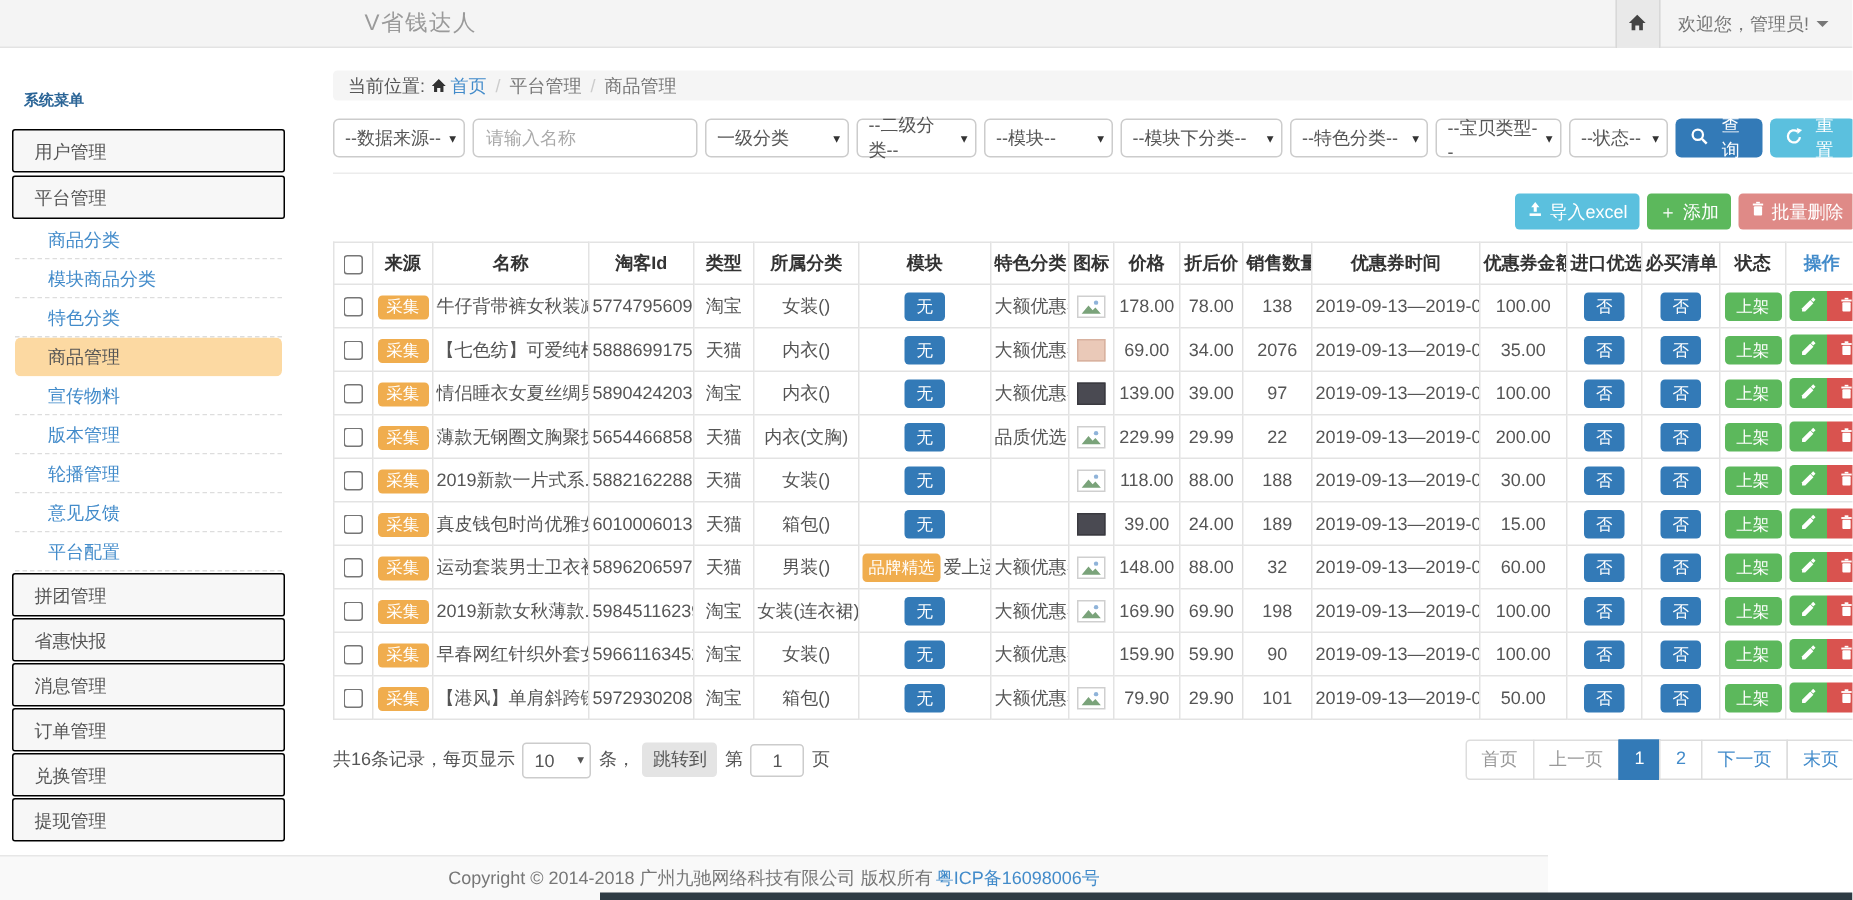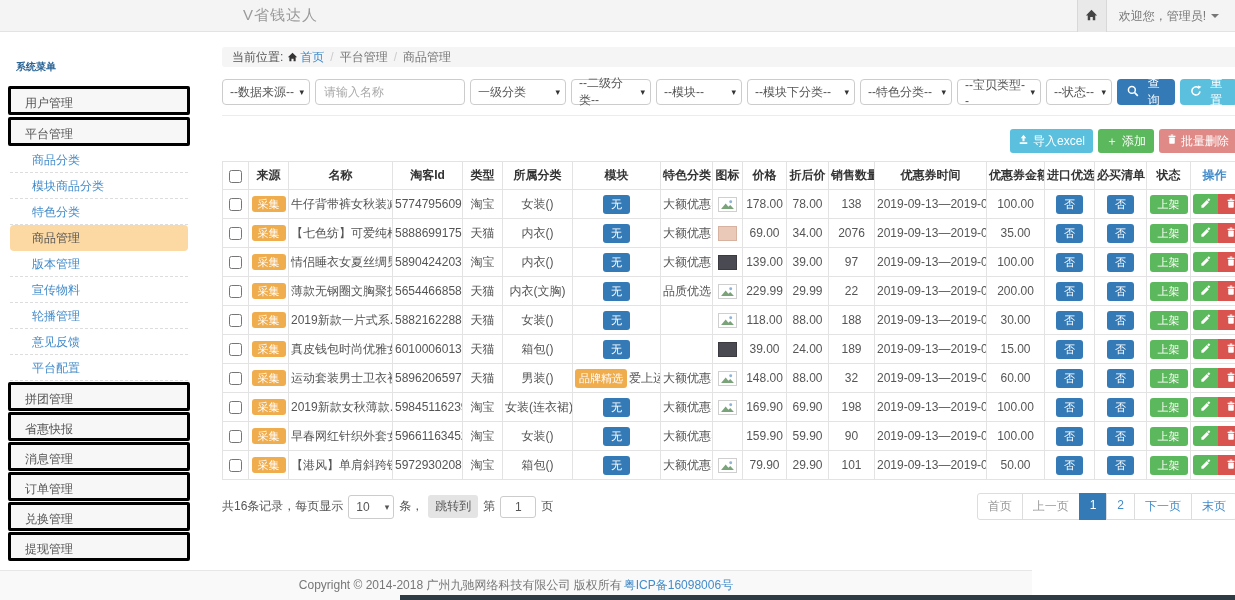--- a/index.html
+++ b/index.html
@@ -12,21 +12,21 @@
   
   .top-header { height:32px; background:#f4f4f4; border-bottom:1px solid #e3e3e3; position:relative; display:flex; align-items:center; }
   .brand { margin-left:243px; font-size:15px; color:#9a9a9a; letter-spacing:1px; }
   .header-right { position:absolute; right:0; top:0; height:32px; display:flex; align-items:stretch; }
   .home-box { width:30px; background:#e9e9e9; border-left:1px solid #d8d8d8; border-right:1px solid #d8d8d8; display:flex; align-items:center; justify-content:center; color:#444; cursor:pointer; }
   .welcome { display:flex; align-items:center; padding:0 16px 0 12px; color:#777; cursor:pointer; }
   .caret { display:inline-block; width:0; height:0; border-top:4px solid #777; border-left:4px solid transparent; border-right:4px solid transparent; margin-left:5px; }
   
   .sidebar { position:absolute; left:8px; top:55px; width:182px; z-index:1; }
   .sb-title { color:#2a6496; font-weight:bold; font-size:10px; padding:5px 8px 10px 8px; }
-  .sb-group { height:29px; line-height:28px; padding-left:14px; background:#f7f7f7; border:3px solid #000000; border-radius:2px; color:#555; cursor:pointer; margin-top:2px; }
+  .sb-group { height:29px; line-height:28px; padding-left:14px; background:#f7f7f7; border:1px solid #000000; border-radius:2px; color:#555; cursor:pointer; margin-top:2px; }
   .sb-subwrap { padding:1px 2px 0 2px; }
   .sb-sub { height:26px; line-height:26px; padding-left:22px; color:#428bca; border-bottom:1px dashed #ddd; background:#fff; cursor:pointer; }
   .sb-sub.active { background:#fcd9a2; border-radius:4px; color:#555; border-bottom-color:transparent; }
   .sb-bottom { margin-top:1px; }
   .sb-bottom .sb-group { margin-top:1px; }
   
   .main { position:absolute; left:222px; top:47px; width:1015px; }
   .breadcrumb { height:20px; display:flex; align-items:center; background:#f5f5f5; border-radius:3px; padding:0 10px; color:#777; }
   .crumb-prefix { color:#555; margin-right:4px; }
   .crumb-home-icon { color:#333; display:flex; align-items:center; margin-right:2px; }
@@ -108,22 +108,22 @@
   <div class="sb-title">系统菜单</div>
   <div id="sb-top">
       <div class="sb-group">用户管理</div>
       <div class="sb-group">平台管理</div>
     </div>
   <div class="sb-subwrap" id="sb-subs">
       <div class="sb-sub">商品分类</div>
       <div class="sb-sub">模块商品分类</div>
       <div class="sb-sub">特色分类</div>
       <div class="sb-sub active">商品管理</div>
+      <div class="sb-sub">宣传物料</div>
       <div class="sb-sub">版本管理</div>
-      <div class="sb-sub">宣传物料</div>
       <div class="sb-sub">轮播管理</div>
       <div class="sb-sub">意见反馈</div>
       <div class="sb-sub">平台配置</div>
     </div>
   <div class="sb-bottom" id="sb-bottom">
       <div class="sb-group">拼团管理</div>
       <div class="sb-group">省惠快报</div>
       <div class="sb-group">消息管理</div>
       <div class="sb-group">订单管理</div>
       <div class="sb-group">兑换管理</div>

